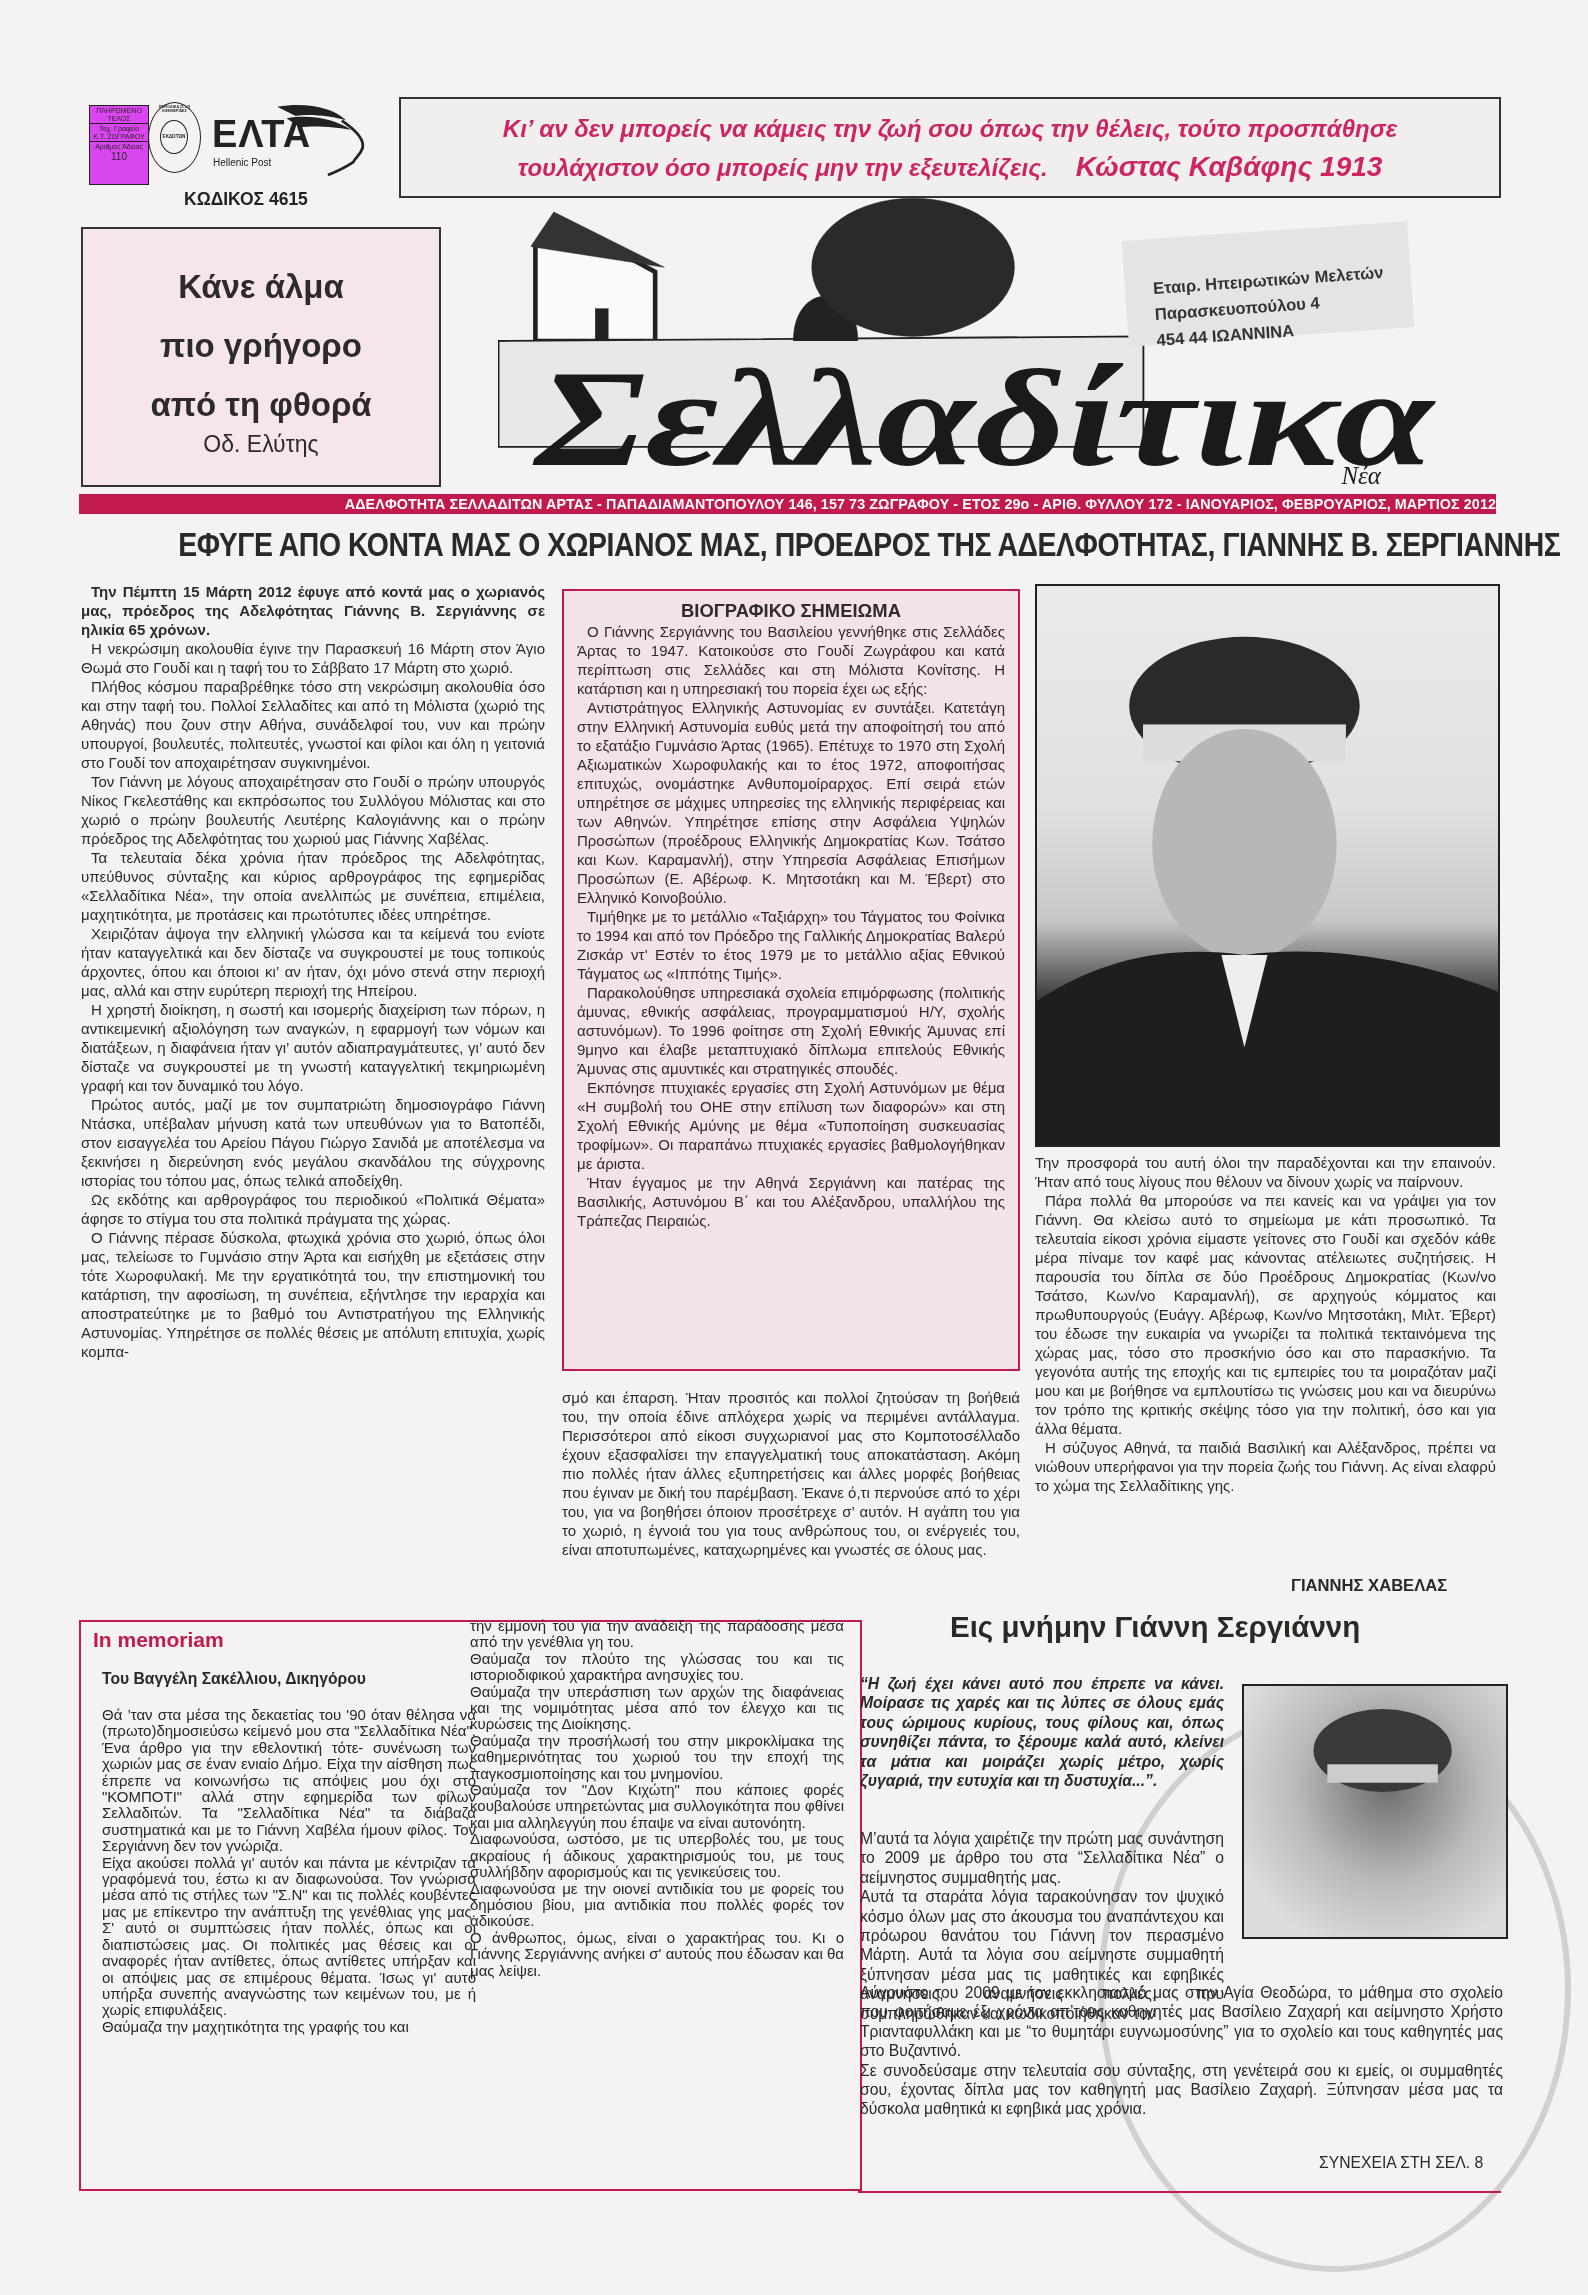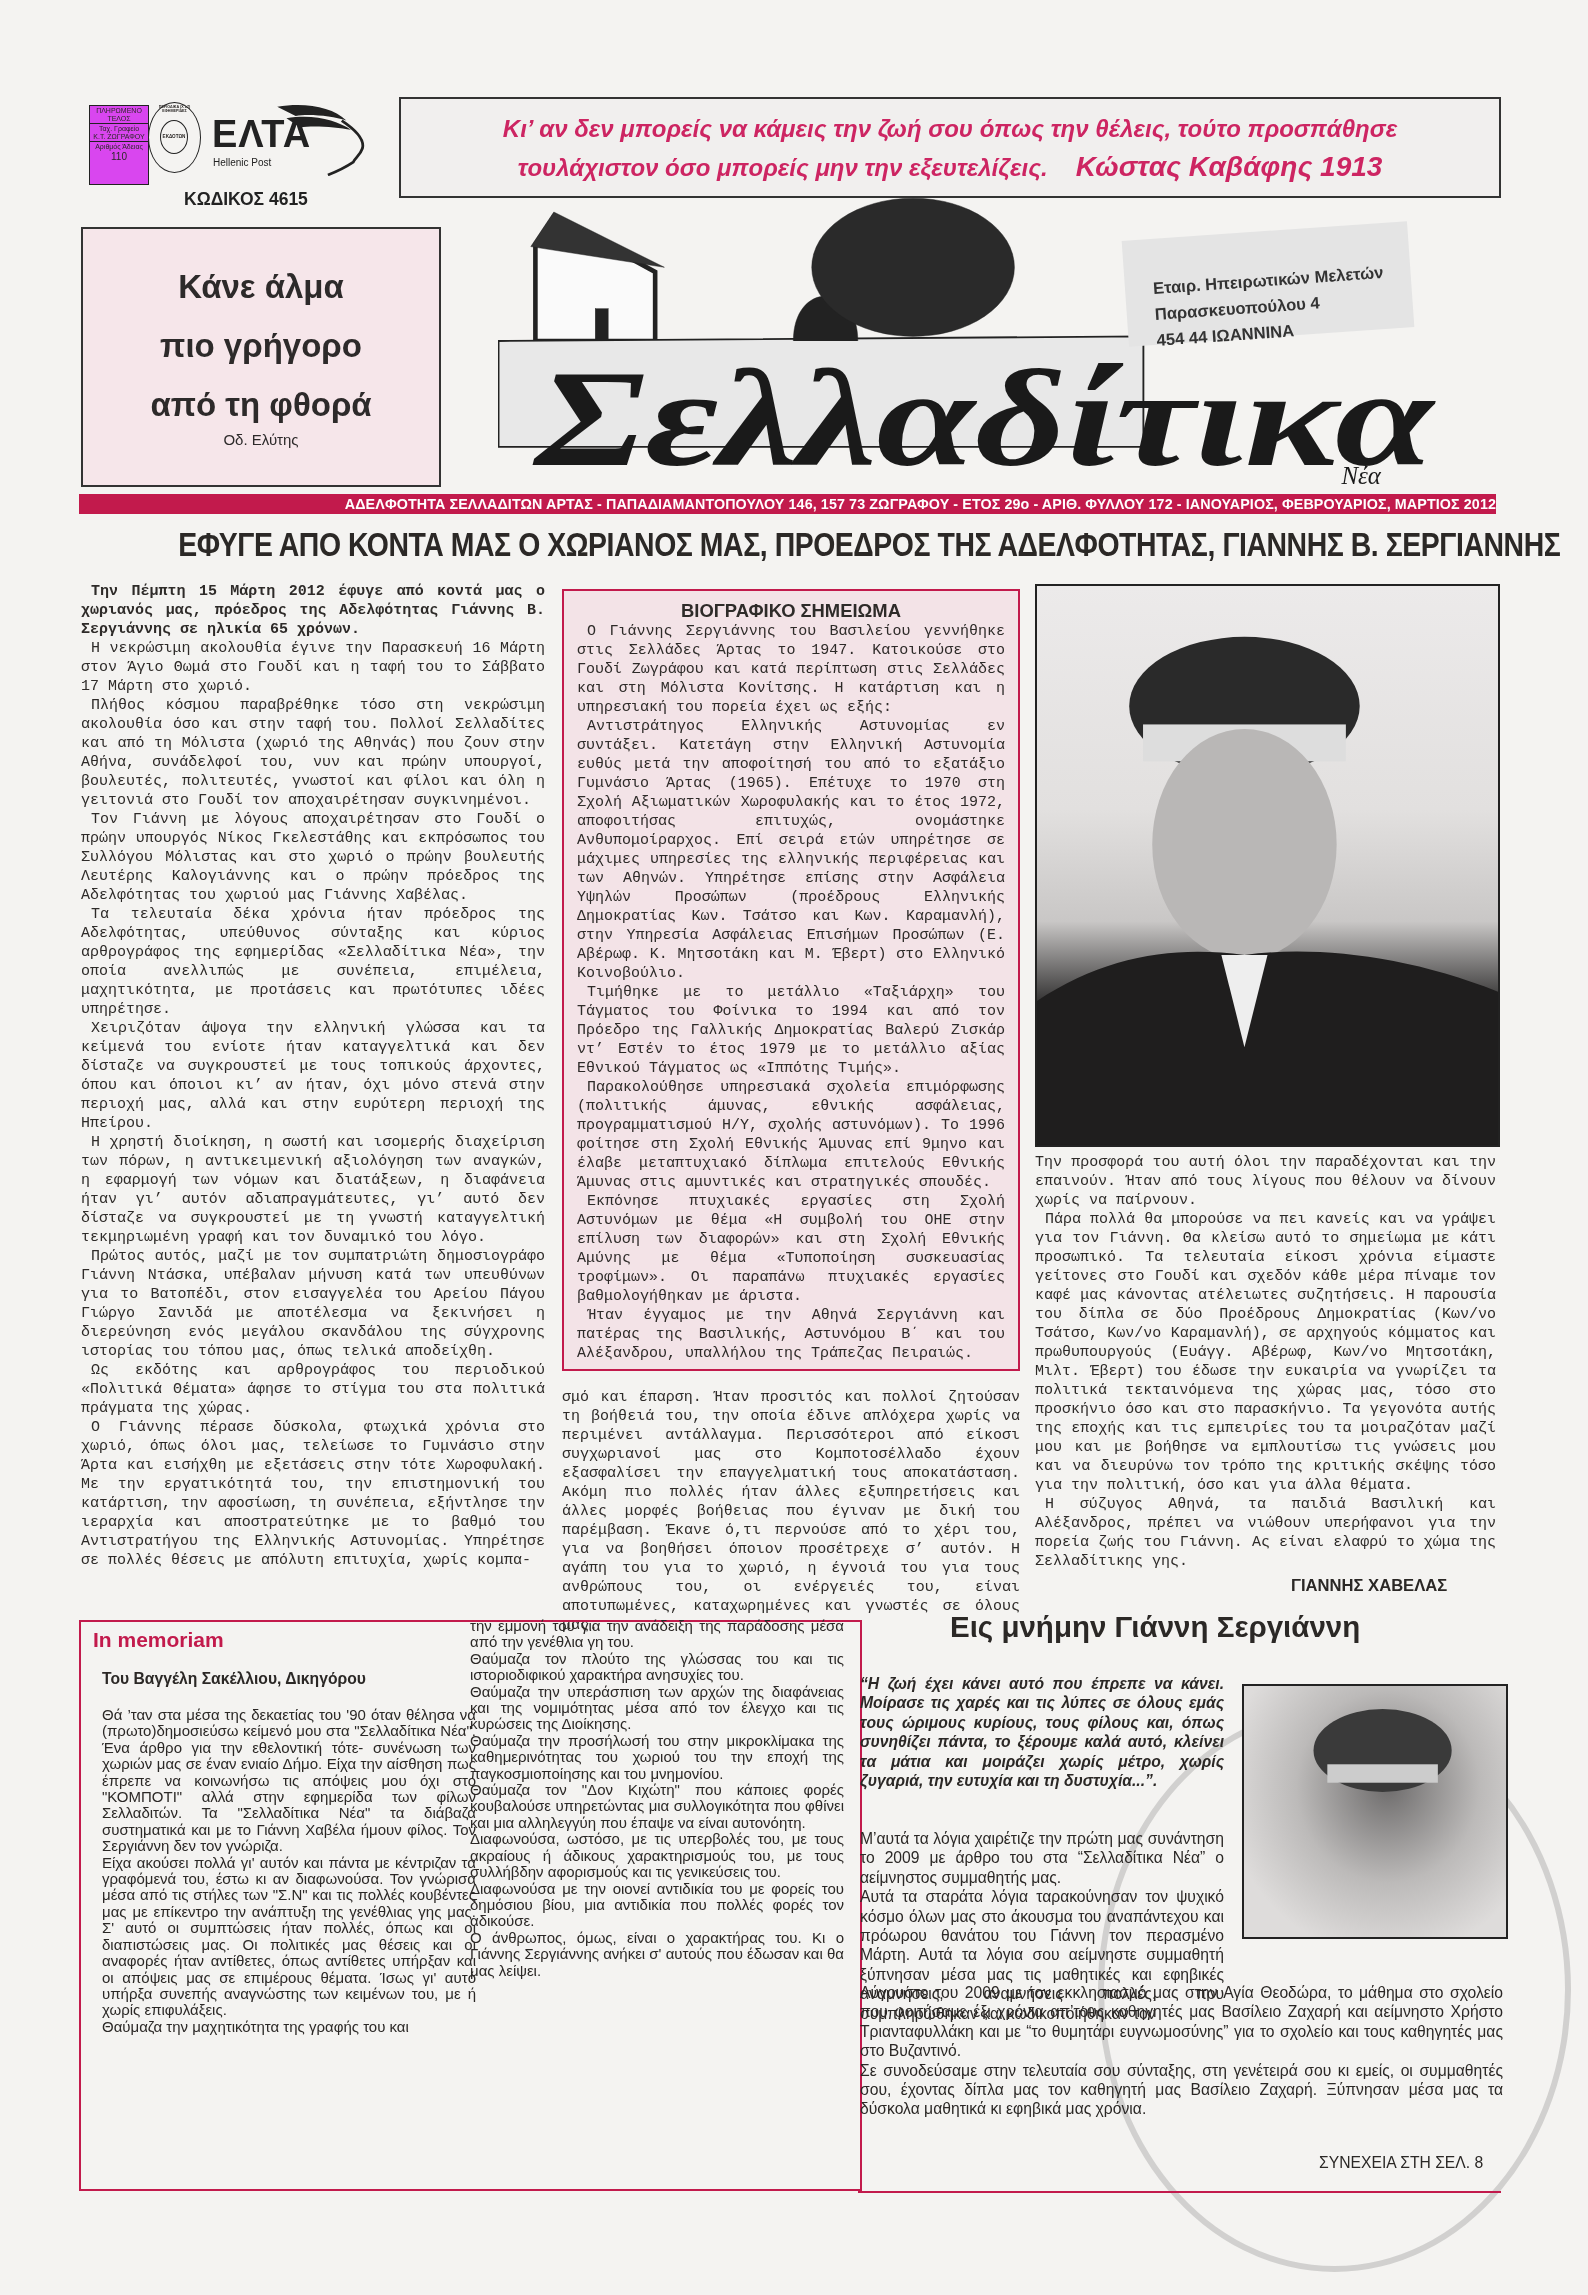--- a/index.html
+++ b/index.html
@@ -21,30 +21,30 @@
   .elta-head { left:268px; top:102px; width:106px; height:74px; }
   .kodikos { left:184px; top:189px; font-size:17.5px; font-weight:bold; color:#222; }
   
   .quote-box { left:399px; top:97px; width:1098px; height:97px; border:2.8px double #333; background:#f1efee; text-align:center; }
   .quote-text { color:#cd2562; font-style:italic; font-weight:bold; font-size:24px; line-height:38px; padding-top:11px; }
   .quote-author { margin-left:28px; }
   
   .elytis { left:81px; top:227px; width:356px; height:256px; border:2.8px solid #333; background:#f6e6ea; text-align:center; }
   .elytis .big { font-size:33px; font-weight:bold; line-height:59px; color:#2d2a2a; }
   .elytis .first { margin-top:28px; }
-  .elytis .auth { font-size:15px; color:#2d2a2a; margin-top:-2.8px; }
+  .elytis .auth { font-size:23px; color:#2d2a2a; margin-top:-2.8px; }
   
   .mast { left:498px; top:189px; width:996px; height:304px; }
   .addr-label { left:1125px; top:231px; width:286px; height:106px; background:#e4e4e4; transform:rotate(-4deg); padding:37px 14px 0 28px; box-sizing:border-box; font-weight:bold; font-size:16.6px; line-height:26px; color:#333; }
   
   .band { left:79px; top:494px; width:1417px; height:20px; background:#c21a4c; color:#fff; font-weight:bold; font-size:14.3px; text-align:right; line-height:20px; letter-spacing:0.1px; }
   .headline { left:79px; top:526px; width:1417px; text-align:center; font-weight:bold; font-size:33px; color:#2b2826; transform:scaleX(0.86); transform-origin:center; white-space:nowrap; letter-spacing:-0.5px; }
   
   .col { font-size:15px; line-height:19px; text-align:justify; color:#2e2b29; }
-  .col p { margin:0; text-indent:10px;font-family:Liberation Mono, monospace; }
+  .col p { margin:0; text-indent:10px; }
   .col .lead { font-weight:bold; }
   .c1 { left:81px; top:582px; width:464px; }
   .bio { left:562px; top:589px; width:458px; height:782px; border:2.3px solid #c21a4c; background:#f3e3e7; padding:10px 13px; box-sizing:border-box; }
   .bio-title { text-align:center; font-weight:bold; font-size:18.4px; margin-bottom:1.8px; }
   .c2b { left:562px; top:1388px; width:458px; font-family:"Liberation Sans Narrow","Liberation Sans", sans-serif; }
   .photo { left:1035px; top:584px; width:461px; height:559px; border:2.3px solid #222; background:linear-gradient(180deg,#eceaea 0%, #e2e0df 40%, #c9c7c6 60%, #2e2d2d 75%, #1c1b1b 100%); overflow:hidden; }
   .c3 { left:1035px; top:1153px; width:461px; }
   .sig { left:1291px; top:1576px; font-weight:bold; font-size:16.6px; }
   
   .mem { left:79px; top:1620px; width:779px; height:567px; border:2.3px solid #c21a4c; }

